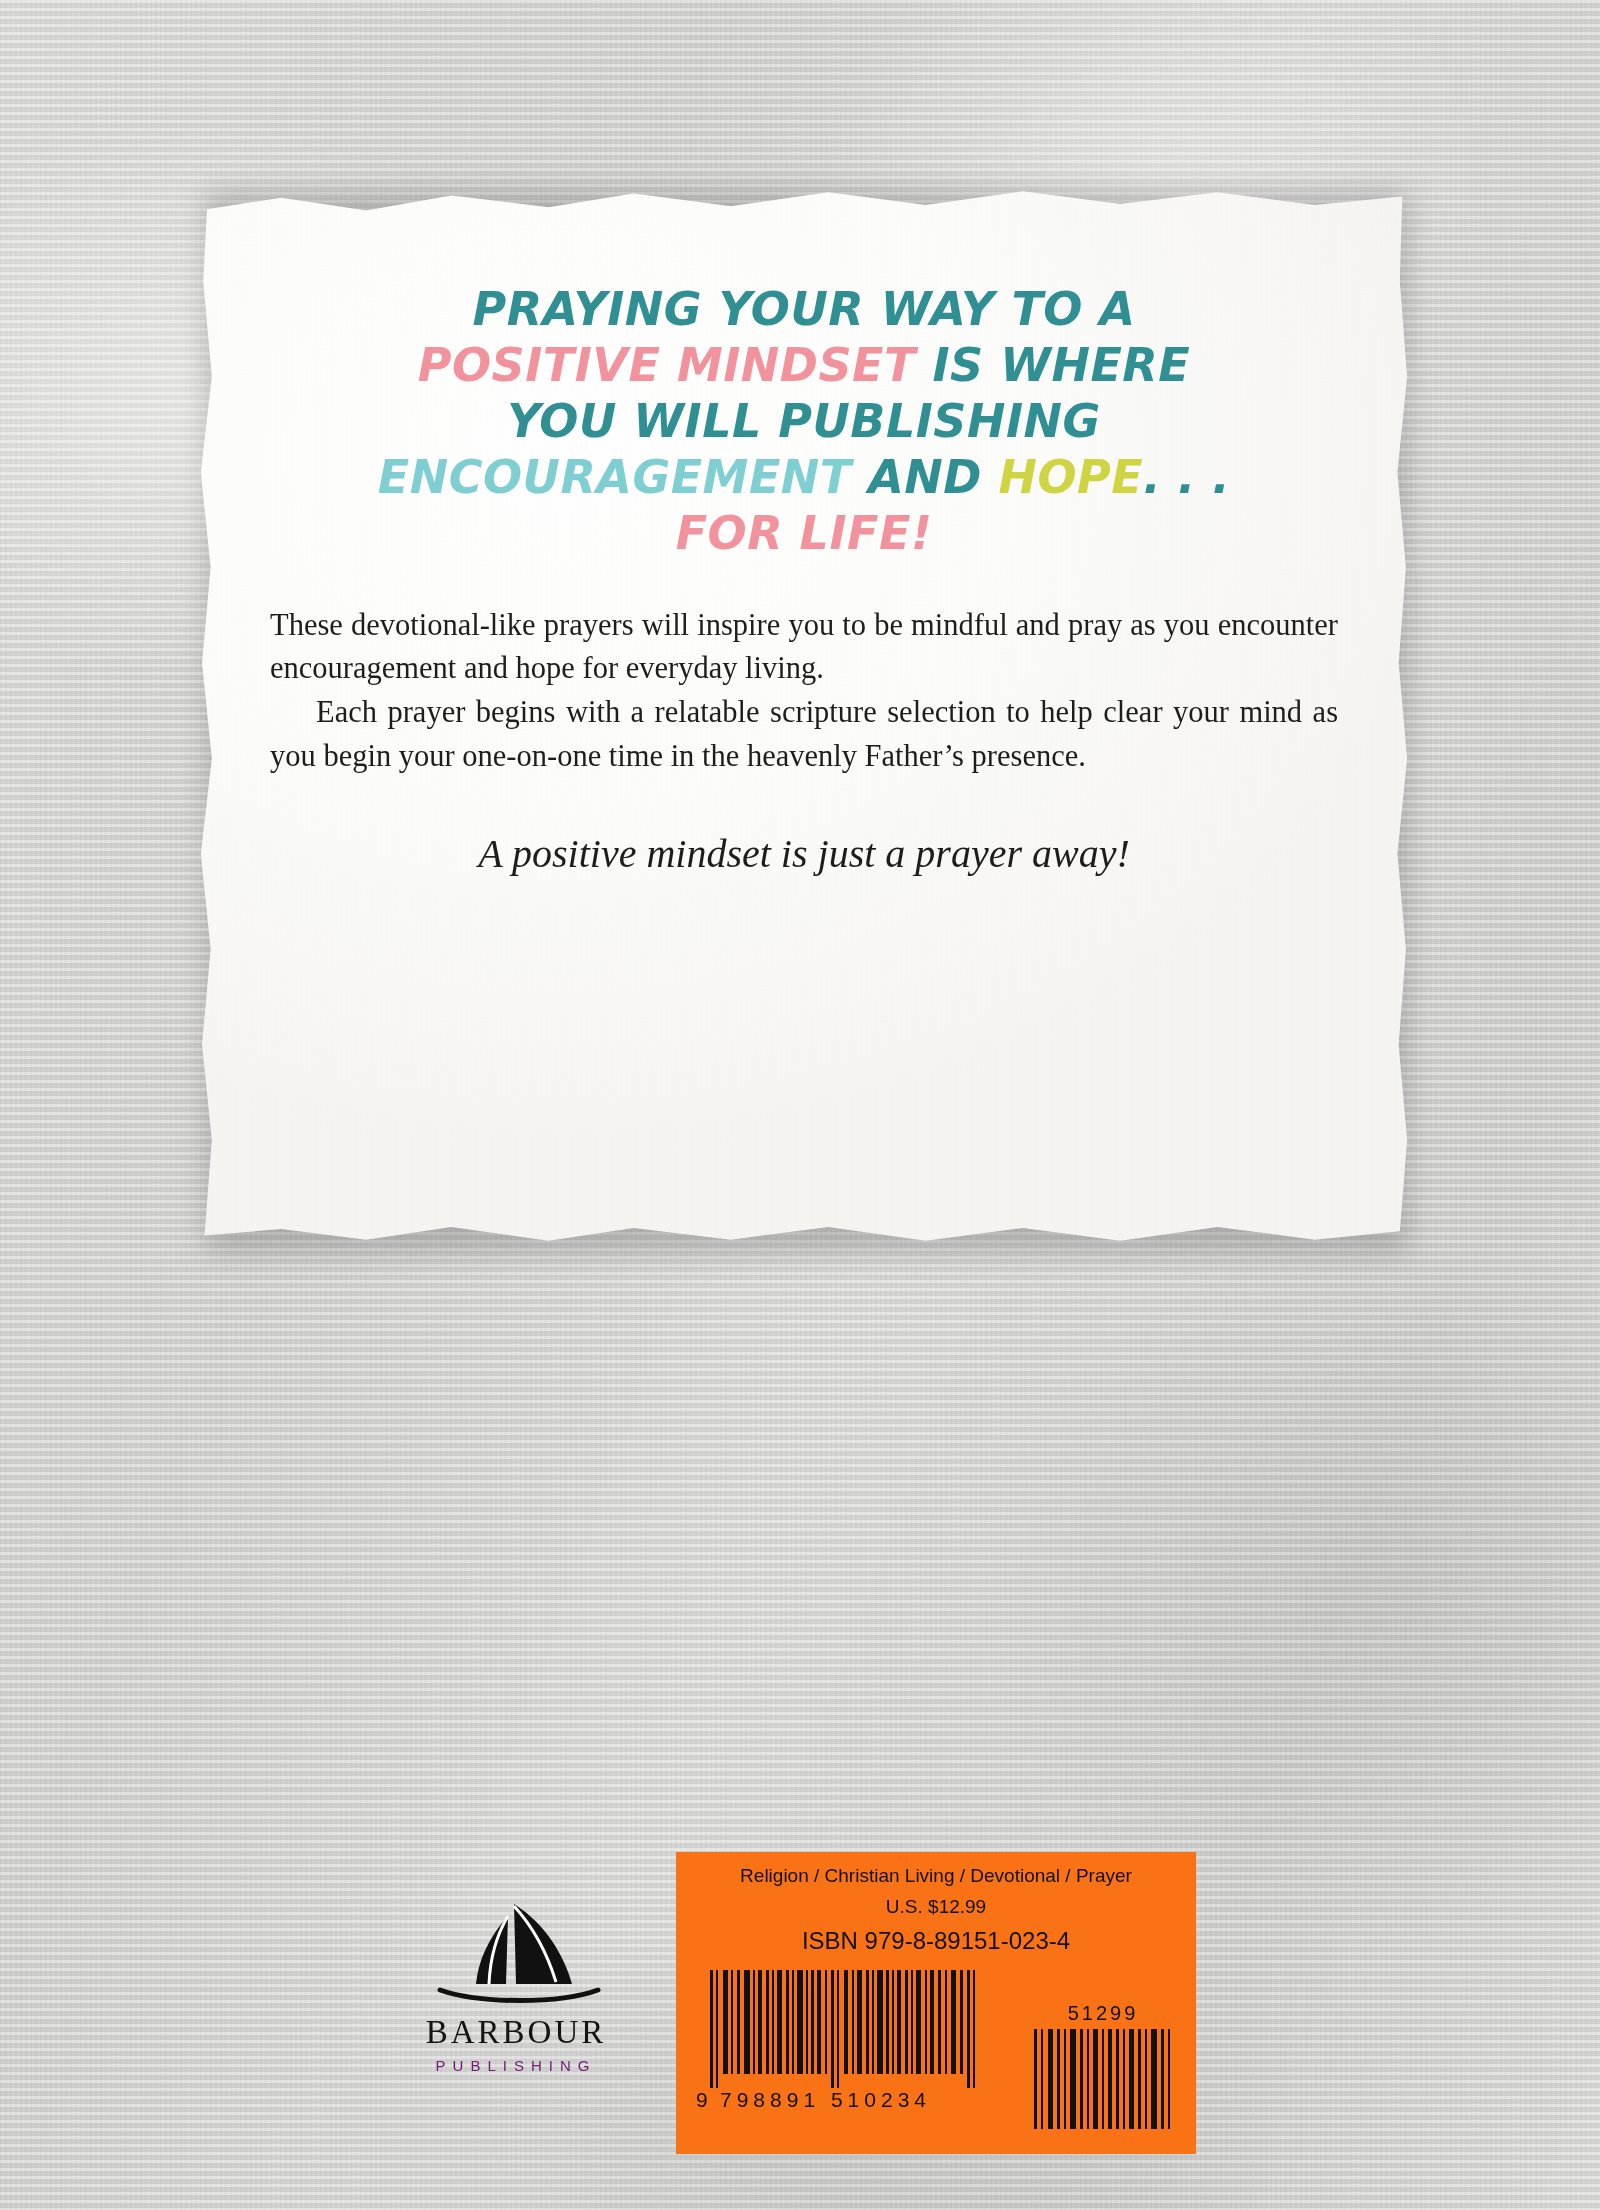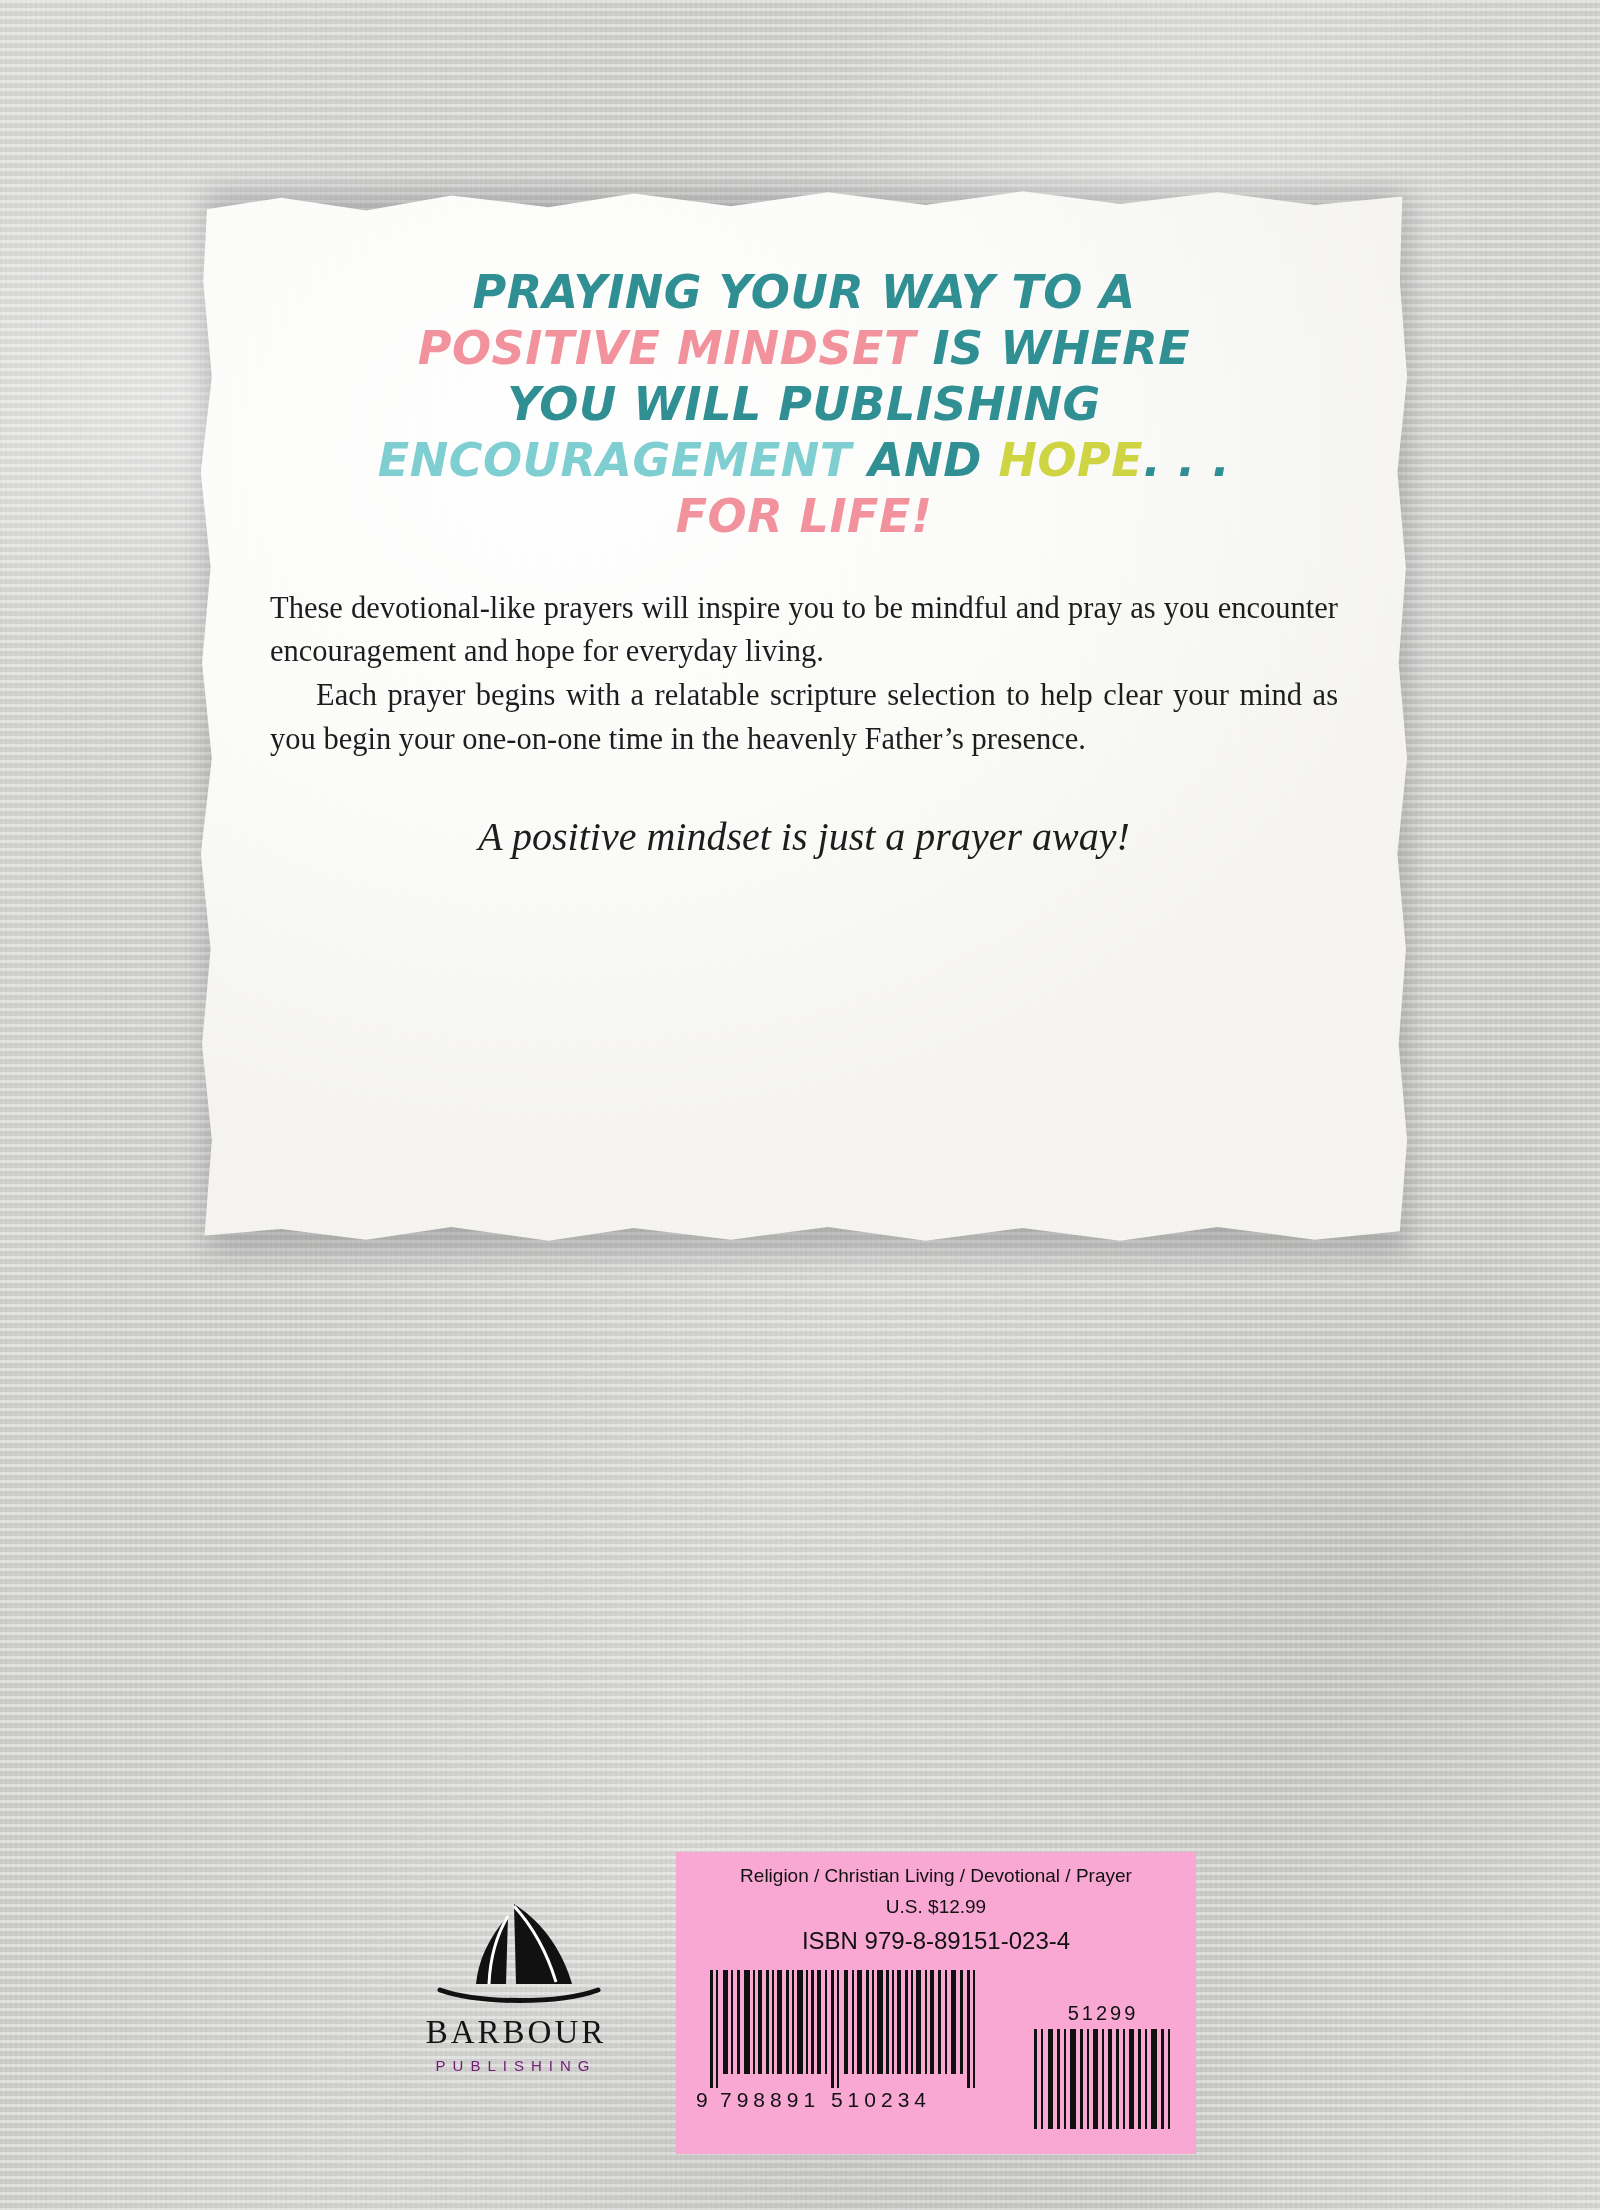--- a/index.html
+++ b/index.html
@@ -100,21 +100,21 @@
 
   
   .headline {
     text-align: center;
     font-family: "DejaVu Sans", sans-serif;
     font-weight: 700;
     font-size: 46px;
     line-height: 1.22;
     letter-spacing: 0.5px;
     font-style: italic;
-    margin: 0 0 6px 0;
+    margin: 17px 0 6px 0;
   }
   .headline .ln { display: block; white-space: nowrap; }
   .hl-teal   { color: #2f8f93; }
   .hl-pink   { color: #f2929d; }
   .hl-ltblue { color: #7fcfd2; }
   .hl-lime   { color: #cfd442; }
 
   
   .body-copy {
     margin-top: 42px;
@@ -158,21 +158,21 @@
     margin-top: 6px;
   }
 
   
   .barcode-block {
     position: absolute;
     left: 676px;
     top: 1852px;
     width: 520px;
     height: 302px;
-    background: #f9a8d4;
+    background: #f97316;
   }
   .bc-line {
     text-align: center;
     font-family: "Liberation Sans", sans-serif;
     color: #111;
   }
   .bc-cat   { font-size: 19px; margin-top: 13px; }
   .bc-price { font-size: 19px; margin-top: 9px; }
   .bc-isbn  { font-size: 24px; margin-top: 9px; }
 

